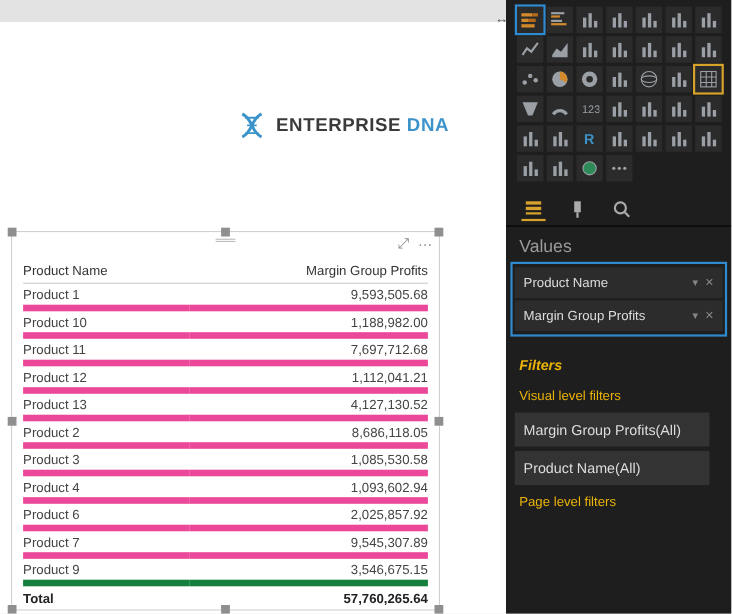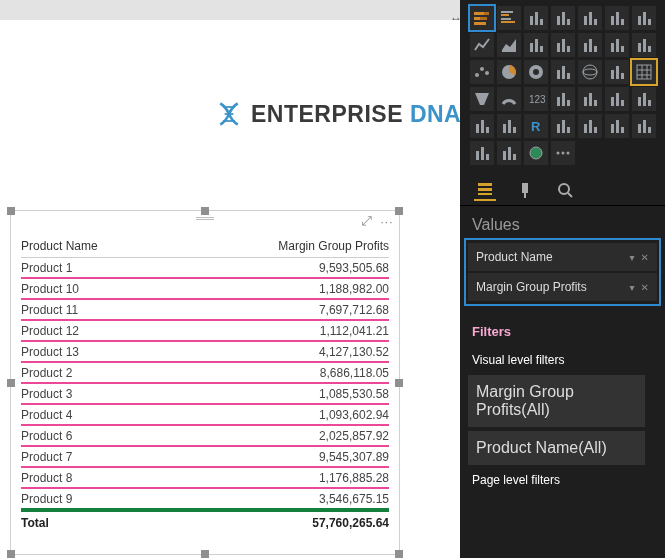--- a/index.html
+++ b/index.html
@@ -1,55 +1,55 @@
 <!DOCTYPE html>
 <html><head>
 <meta charset="utf-8">
 <style>
   * { box-sizing: border-box; margin: 0; padding: 0; }
   body { font-family: "Segoe UI", Arial, sans-serif; font-size: 12px; background: #e8e8e8; width: 665px; height: 558px; overflow: hidden; position: relative; }
   .canvas { position: absolute; left: 0; top: 20px; width: 460px; height: 538px; background: #ffffff; }
   .top-gray { position: absolute; left: 0; top: 0; width: 460px; height: 20px; background: #e3e3e3; }
   .logo { position: absolute; top: 80px; left: 215px; display: flex; align-items: center; gap: 8px; }
   .logo svg { width: 28px; height: 28px; }
-  .logo-text { font-size: 23px; font-weight: 700; letter-spacing: 0.5px; color: #3a3a3a; white-space: nowrap; }
+  .logo-text { font-size: 17px; font-weight: 700; letter-spacing: 0.5px; color: #3a3a3a; white-space: nowrap; }
   .logo-text .dna { color: #3c93c9; }
   .visual { position: absolute; top: 190px; left: 10px; width: 390px; height: 345px; background: #ffffff; border: 1px solid #d0d0d0; }
   .handle { position: absolute; width: 8px; height: 8px; background: #8f8f8f; }
   .h-tl { top: -4px; left: -4px; } .h-tr { top: -4px; right: -4px; }
   .h-bl { bottom: -4px; left: -4px; } .h-br { bottom: -4px; right: -4px; }
   .h-ml { top: 50%; left: -4px; margin-top: -4px; } .h-mr { top: 50%; right: -4px; margin-top: -4px; }
   .h-tc { top: -4px; left: 50%; margin-left: -4px; } .h-bc { bottom: -4px; left: 50%; margin-left: -4px; }
   .visual-header { height: 20px; display: flex; justify-content: flex-end; align-items: center; padding: 0 6px; gap: 8px; color: #888; position: relative; }
   .visual-header .grip { position: absolute; left: 50%; top: 6px; width: 18px; height: 3px; border-top: 1px solid #bbb; border-bottom: 1px solid #bbb; transform: translateX(-50%); }
   .visual-header span { font-size: 13px; cursor: pointer; }
   .table-wrap { padding: 4px 10px; }
   table { width: 100%; border-collapse: collapse; font-size: 12px; }
   th { text-align: left; font-weight: 400; color: #333; border-bottom: 1px solid #ccc; padding: 4px 0; }
   th:nth-child(2) { text-align: right; }
   td { padding: 2.5px 0; color: #444; }
   td:nth-child(2) { text-align: right; }
-  tbody tr { border-bottom: 2px solid #ec4899; }
-  tfoot td { font-weight: 700; border-top: 4px solid #15803d; padding-top: 4px; color: #222; }
+  tbody tr { border-bottom: 6px solid #ec4899; }
+  tfoot td { font-weight: 700; border-top: 6px solid #15803d; padding-top: 4px; color: #222; }
   .right-panel { position: absolute; right: 0; top: 0; width: 205px; height: 558px; background: #1e1e1e; color: #cfcfcf; overflow: hidden; }
   .vis-picker { padding: 6px 8px 8px 8px; display: grid; grid-template-columns: repeat(7, 24px); gap: 3px 3px; justify-content: center; }
   .vis-icon { width: 24px; height: 24px; background: #2b2b2b; display: flex; align-items: center; justify-content: center; cursor: pointer; }
   .vis-icon svg { width: 18px; height: 18px; }
   .vis-icon.selected { outline: 2px solid #2f8ad0; }
   .vis-icon.matrix-sel { outline: 2px solid #d8a32b; }
   .tabs { display: flex; gap: 18px; padding: 6px 14px 4px 14px; border-bottom: 1px solid #000; }
   .tabs .tab { width: 22px; height: 22px; display: flex; align-items: center; justify-content: center; color: #aaa; cursor: pointer; }
   .tabs .tab.active { border-bottom: 2px solid #d8a32b; color: #d8a32b; }
   .section-label { padding: 10px 12px 6px 12px; color: #9a9a9a; font-size: 16px; }
   .well { background: #2c2c2c; margin: 0 8px 4px 8px; padding: 7px 8px; font-size: 12px; display: flex; align-items: center; justify-content: space-between; color: #ddd; }
   .well .icons { display: flex; gap: 6px; color: #888; font-size: 10px; }
   .well-group { outline: 2px solid #2f8ad0; padding-top: 1px; padding-bottom: 1px; }
-  .filters-head { padding: 14px 12px 10px 12px; font-weight: 600; color: #f9a8d4; font-size: 13px; }
-  .filters-sublabel { padding: 4px 12px 8px 12px; color: #ffffff; font-size: 12px; }
-  .filter-chip { background: #333; margin: 0 20px 4px 8px; padding: 8px 8px; font-size: 16px; color: #ddd; }
+  .filters-head { padding: 14px 12px 10px 12px; font-weight: 600; color: #eab308; font-size: 13px; font-style: italic; }
+  .filters-sublabel { padding: 4px 12px 8px 12px; color: #eab308; font-size: 12px; }
+  .filter-chip { background: #333; margin: 0 20px 4px 8px; padding: 8px 8px; font-size: 13px; color: #ddd; }
   .canvas-gap { position: absolute; left: 462px; top: 0; width: 5px; height: 558px; background: #e4e4e4; }
   .resize-arrow { position: absolute; left: 450px; top: 10px; font-size: 12px; color: #555; }
 </style>
 </head>
 <body>
 
 <div class="top-gray"></div>
 <div class="resize-arrow">↔</div>
 
 <div class="canvas">
@@ -119,24 +119,20 @@
               <td>Product 4</td>
               <td>1,093,602.94</td>
             </tr>
             <tr>
               <td>Product 6</td>
               <td>2,025,857.92</td>
             </tr>
             <tr>
               <td>Product 7</td>
               <td>9,545,307.89</td>
-            </tr>
-            <tr>
-              <td>Product 8</td>
-              <td>1,176,885.28</td>
             </tr>
             <tr>
               <td>Product 9</td>
               <td>3,546,675.15</td>
             </tr>
           </tbody>
         <tfoot>
           <tr>
             <td>Total</td>
             <td>57,760,265.64</td>

